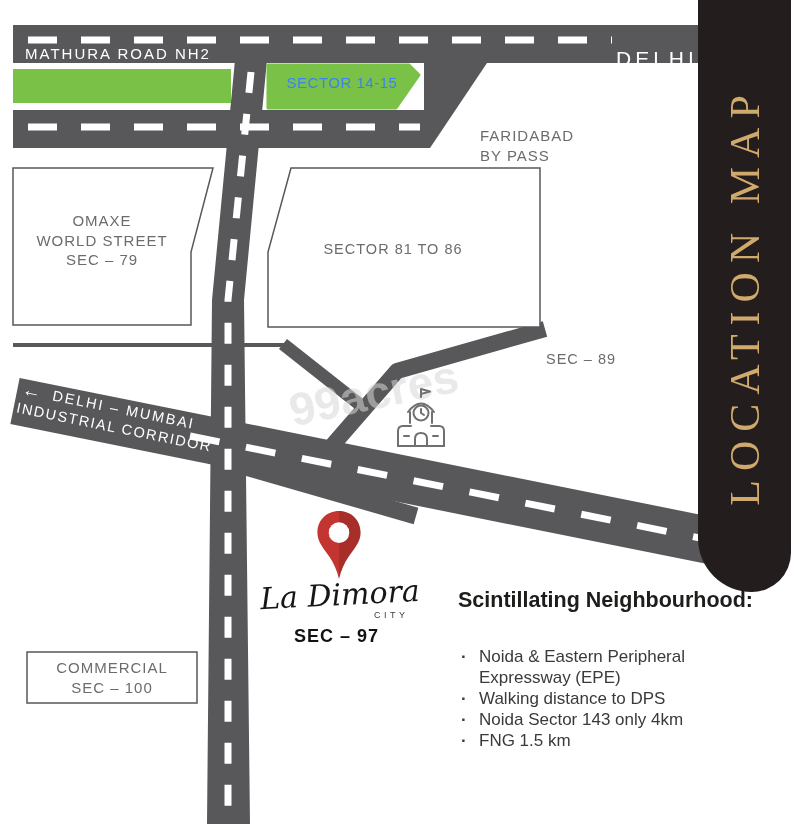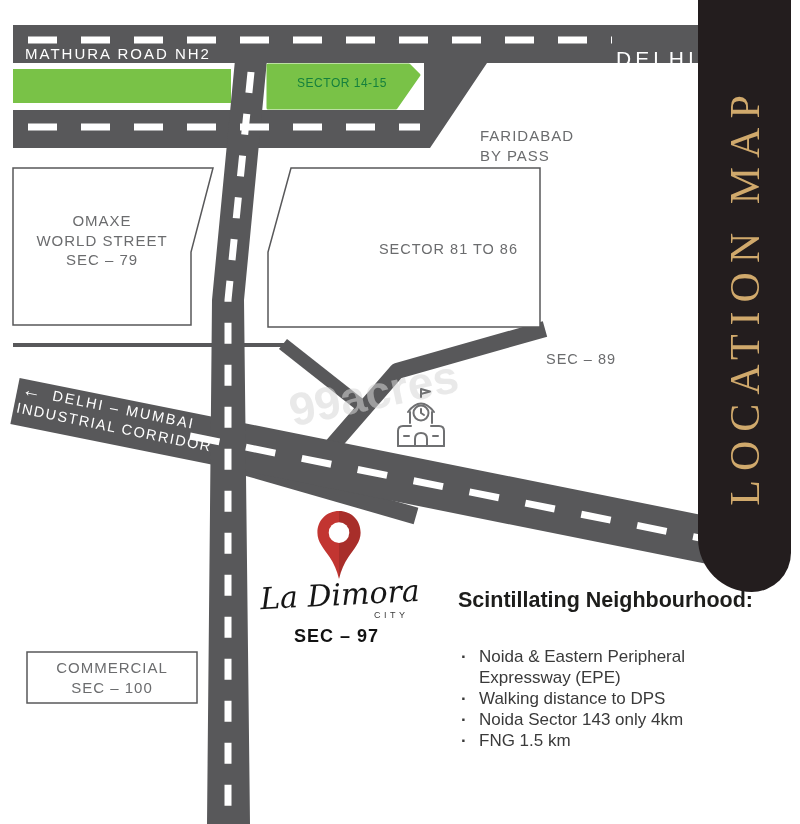--- a/index.html
+++ b/index.html
@@ -6,24 +6,24 @@
   .stage{position:relative;width:800px;height:824px;background:#ffffff;overflow:hidden;
          font-family:"Liberation Sans",sans-serif;}
   .abs{position:absolute;}
   svg.roads{position:absolute;left:0;top:0;z-index:1;}
   
   .road-text{color:#ffffff;letter-spacing:2px;font-size:15px;z-index:5;}
   .map-label{color:#6b6c6e;font-size:15px;letter-spacing:1px;z-index:5;line-height:19.5px;}
   .mathura{left:25px;top:45px;}
   .delhi{left:616px;top:31px;font-size:21px;letter-spacing:4px;margin-top:16px;}
   .sec1415{left:268px;top:65px;width:148px;height:35px;display:flex;align-items:center;
-           justify-content:center;color:#15803d;font-size:12px;letter-spacing:.5px;z-index:5;}
+           justify-content:center;color:#3b82f6;font-size:15px;letter-spacing:.5px;z-index:5;}
   .faridabad{left:460px;top:126px;margin-left:20px;}
   .omaxe{left:13px;top:211px;width:178px;text-align:center;}
-  .s8186{left:268px;top:240px;width:250px;text-align:right;padding-right:22px;font-size:14.5px;}
+  .s8186{left:268px;top:240px;width:250px;text-align:center;padding-right:22px;font-size:14.5px;}
   .sec89{left:546px;top:350px;font-size:14.5px;}
   .dps{left:450px;top:401px;width:110px;text-align:center;font-size:15px;}
   .commercial{left:27px;top:652px;width:170px;height:51px;display:flex;flex-direction:column;
               align-items:center;justify-content:center;line-height:20px;z-index:5;}
   
   .corridor{left:22px;top:381px;transform:rotate(11.4deg);transform-origin:0 0;z-index:5;color:#fff;}
   .corridor .row1{display:flex;align-items:center;gap:12px;margin-left:2px;}
   .corridor .arrow{font-size:19px;line-height:14px;}
   .corridor .l1{font-size:14.5px;letter-spacing:2px;}
   .corridor .l2{font-size:14.5px;letter-spacing:1.6px;margin-top:3px;}

